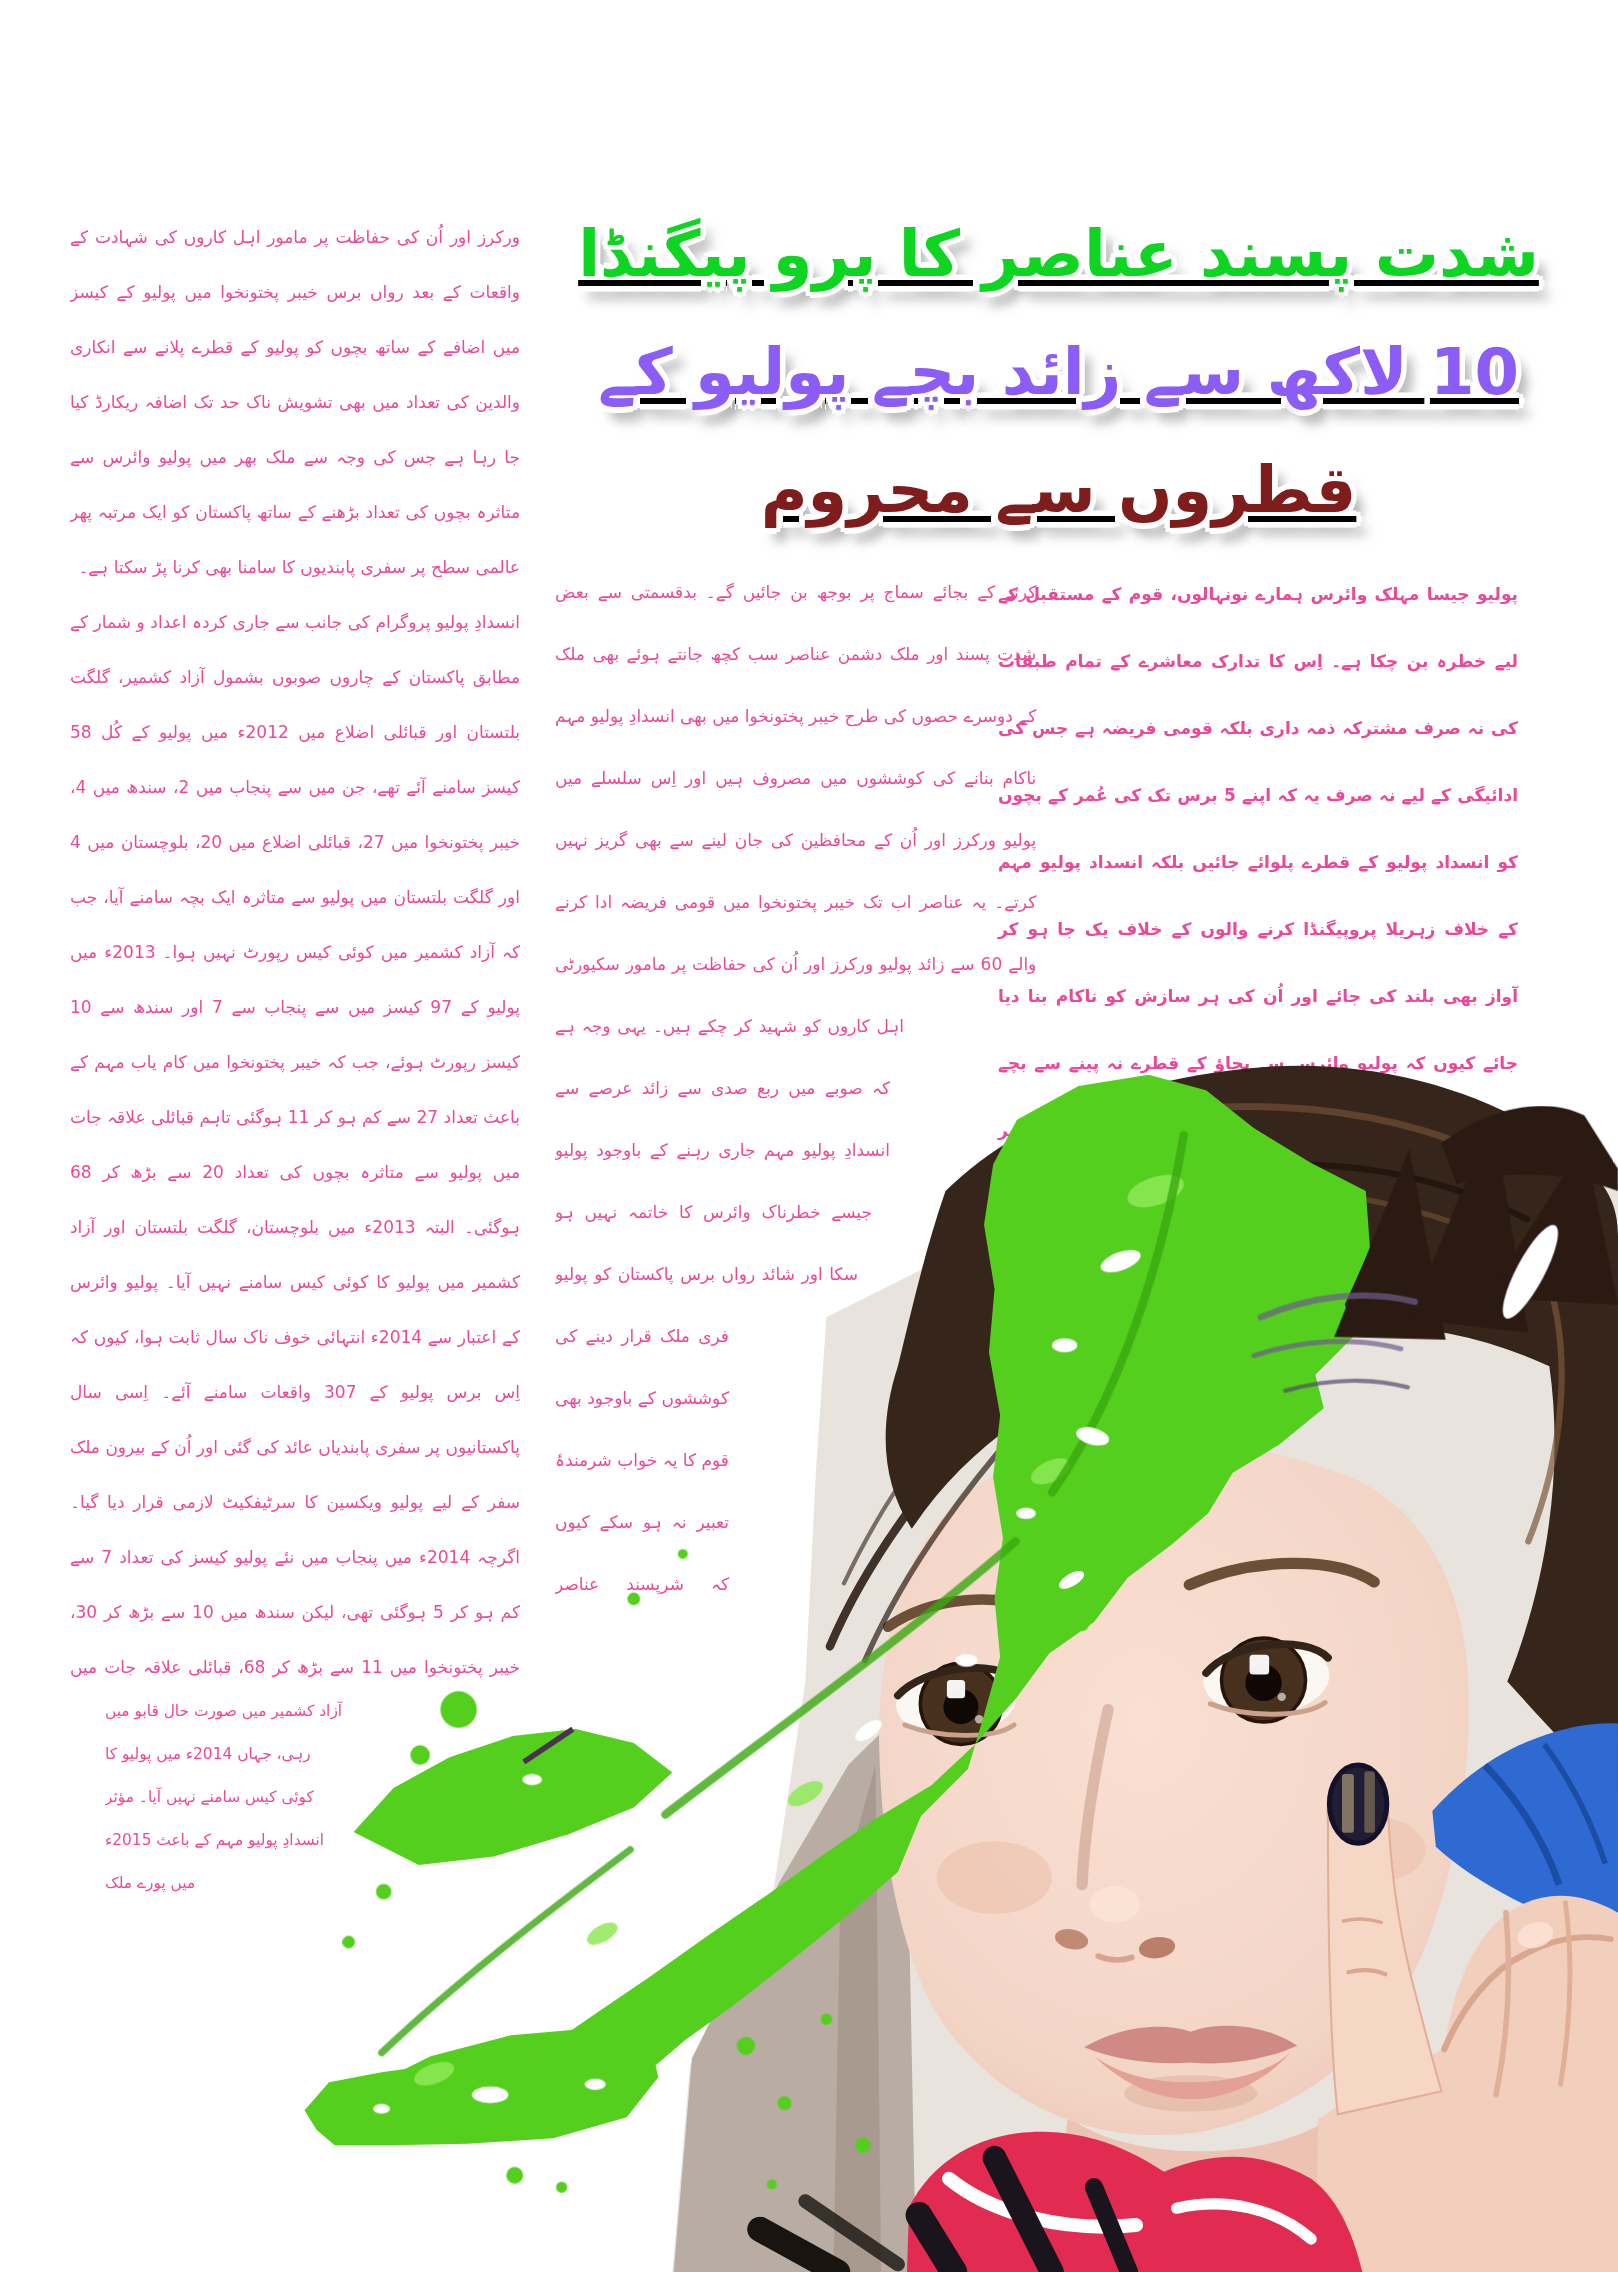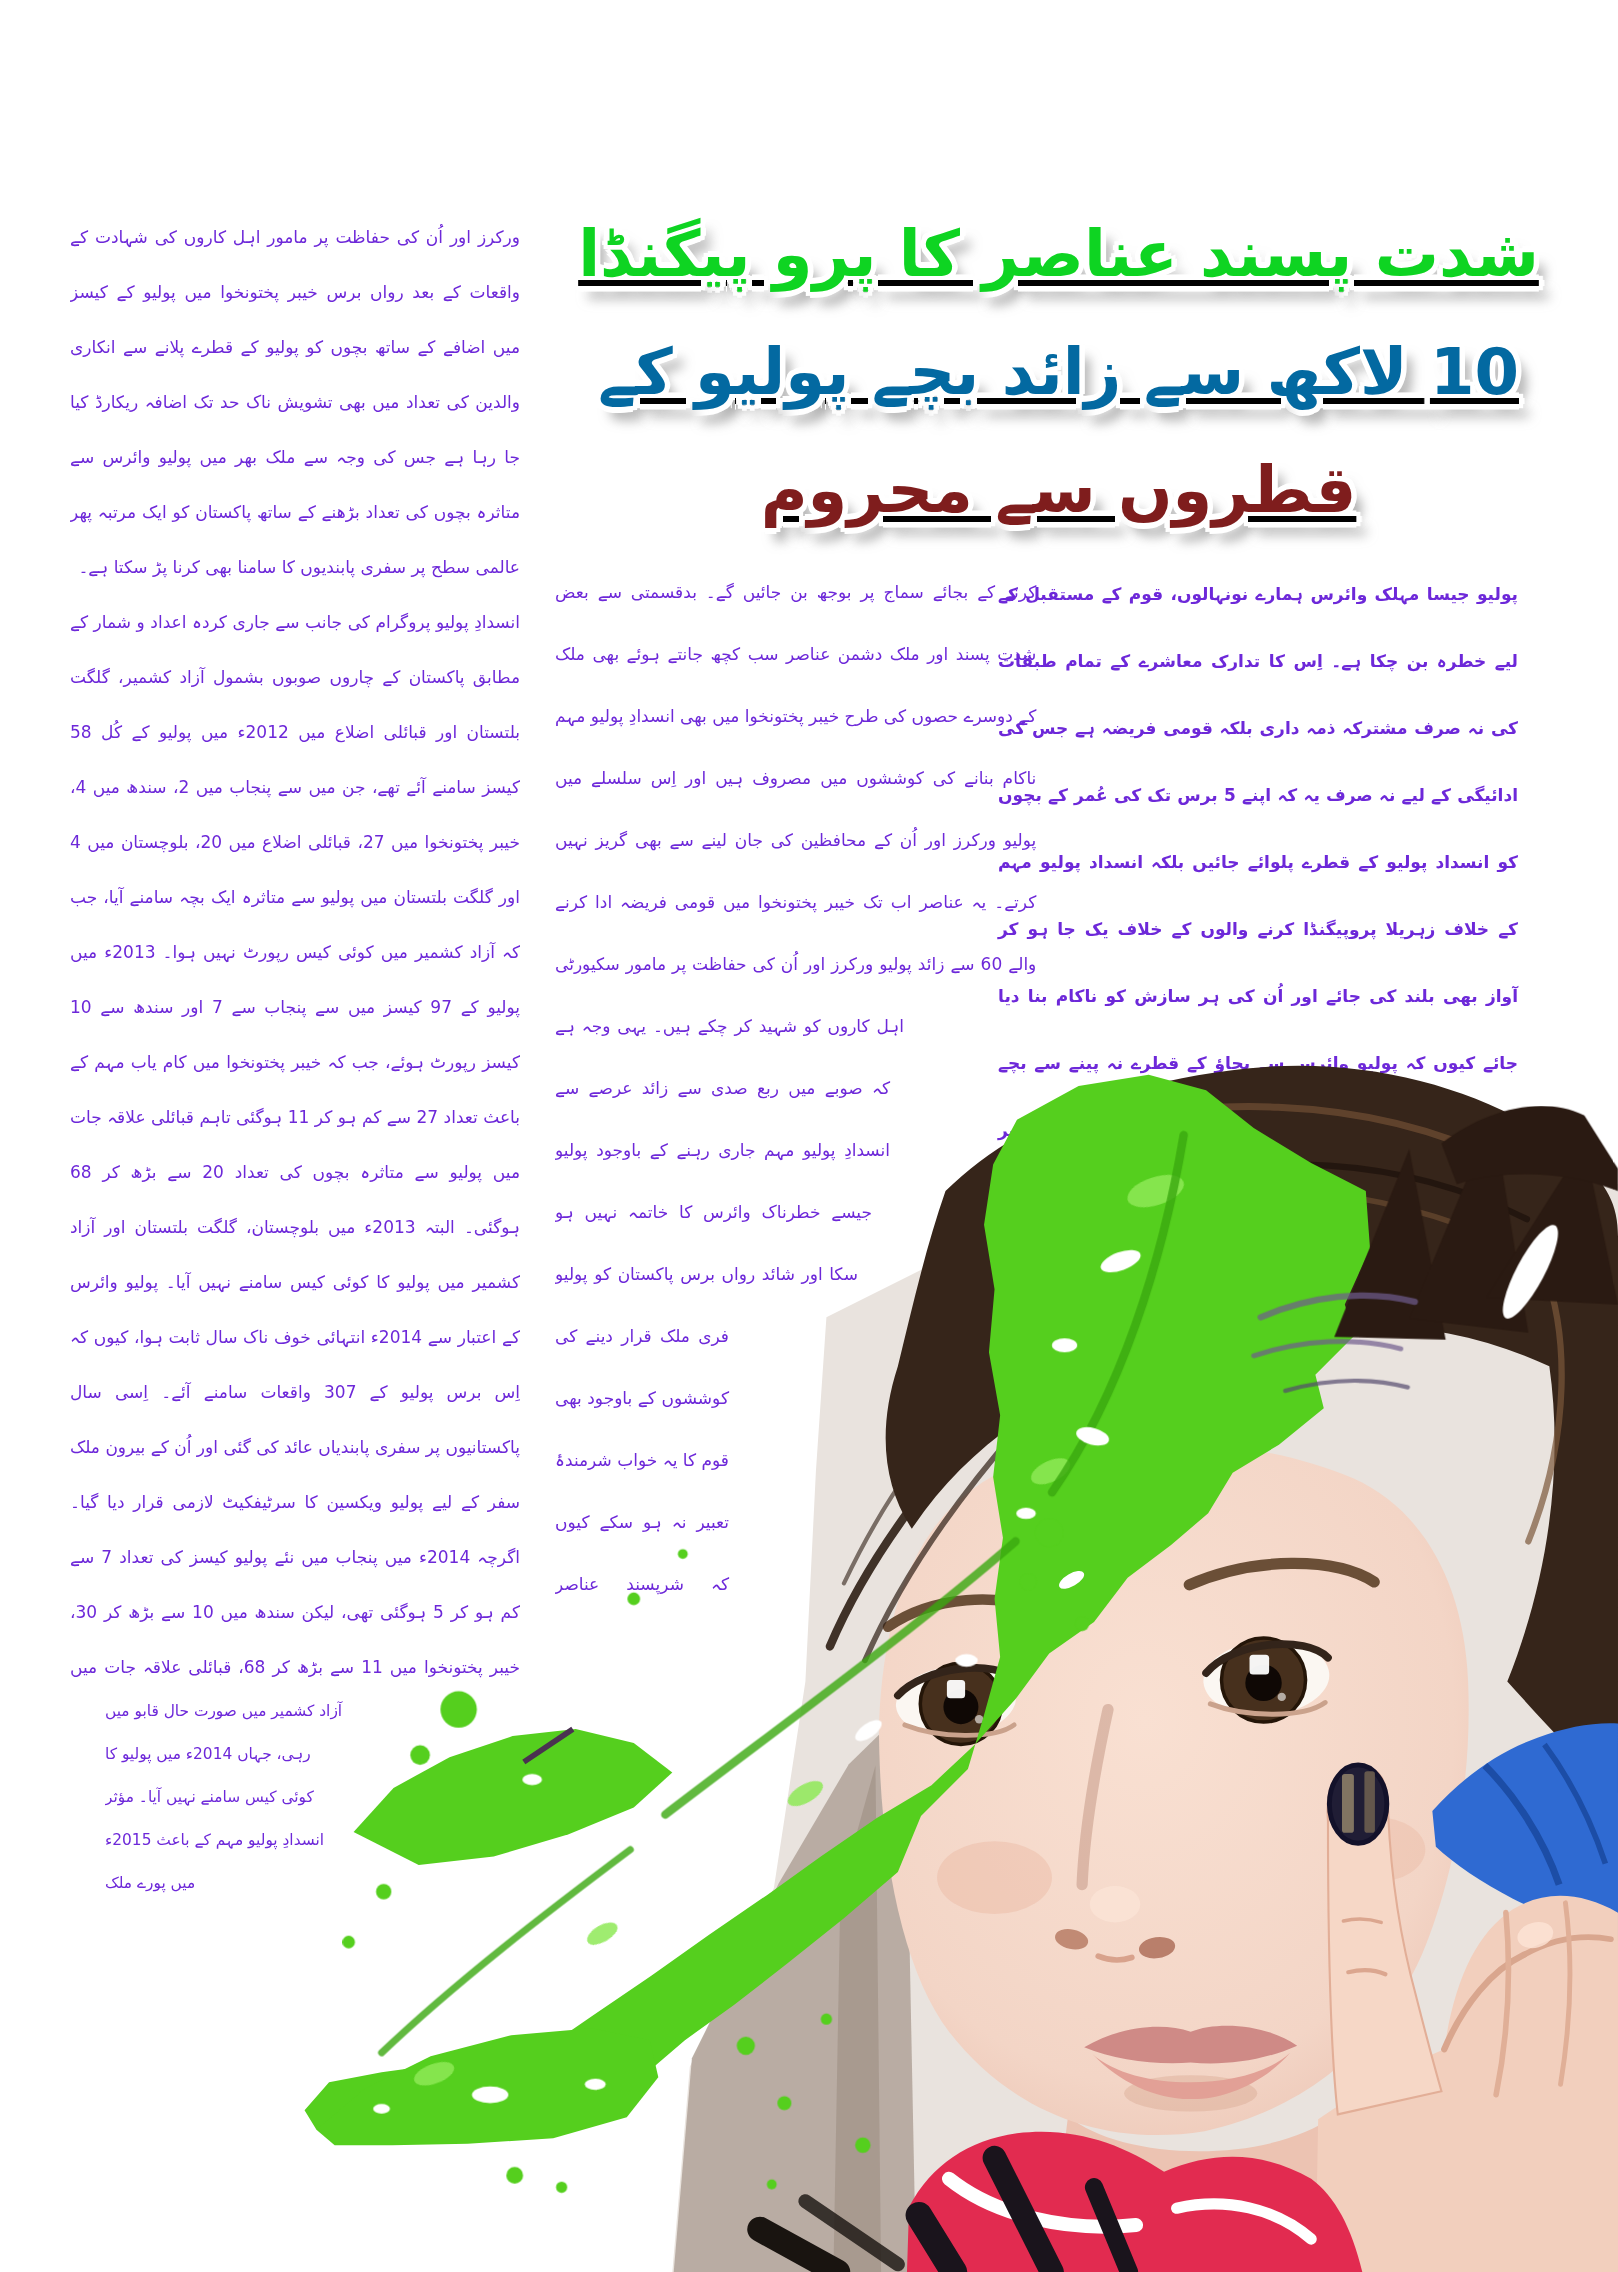--- a/index.html
+++ b/index.html
@@ -6,21 +6,21 @@
   .page{position:relative;width:1619px;height:2273px;background:#ffffff;overflow:hidden;
         font-family:"DejaVu Sans",sans-serif;}
   
   .headline{position:absolute;left:512px;top:195px;width:1093px;text-align:center;direction:rtl;text-decoration:underline;}
   .hl{font-weight:bold;font-size:64px;line-height:118px;white-space:nowrap;letter-spacing:-0.7px;
       text-shadow:
         -5.6px 0 0 #fff,5.6px 0 0 #fff,0 -5.6px 0 #fff,0 5.6px 0 #fff,
         -4.2px -4.2px 0 #fff,4.2px -4.2px 0 #fff,-4.2px 4.2px 0 #fff,4.2px 4.2px 0 #fff,
         9.8px 12.6px 11.2px rgba(110,110,110,.6);}
   
-  .col{position:absolute;direction:rtl;text-align:justify;color:#6d28d9;font-size:17px;}
+  .col{position:absolute;direction:rtl;text-align:justify;color:#ec4899;font-size:17px;}
   .col p{margin:0;padding:0;}
   .col-right{left:998px;top:561px;width:520px;line-height:67px;font-weight:bold;}
   .col-mid{left:555px;top:561px;width:482px;height:1048px;line-height:62px;overflow:hidden;}
   .col-left{left:70px;top:210px;width:450px;height:1476px;line-height:55px;overflow:hidden;}
   .col-left-tail{left:105px;top:1690px;width:238px;font-size:15.4px;line-height:43px;
                  text-align:left;height:315px;overflow:hidden;}
   
   .sp{float:right;clear:right;}
   .sp-m1{width:0.7px;height:494px;}
   .sp-m2{width:133px;height:63px;}
@@ -30,21 +30,21 @@
   .sp-m6{width:308px;height:299px;}
   .photo-svg{position:absolute;left:266px;top:1023px;}
 </style>
 </head>
 <body>
 
 <div class="page">
 
   <div class="headline">
     <div class="hl" style="color: rgb(14, 212, 34);">شدت پسند عناصر کا پرو پیگنڈا</div>
-    <div class="hl" style="color: #0369a1;">10 لاکھ سے زائد بچے پولیو کے</div>
+    <div class="hl" style="color: #8b5cf6;">10 لاکھ سے زائد بچے پولیو کے</div>
     <div class="hl" style="color: #7f1d1d;">قطروں سے محروم</div>
   </div>
 
   <div class="col col-right">
     <p>پولیو جیسا مہلک وائرس ہمارے نونہالوں، قوم کے مستقبل کے لیے خطرہ بن چکا ہے۔ اِس کا تدارک معاشرے کے تمام طبقات کی نہ صرف مشترکہ ذمہ داری بلکہ قومی فریضہ ہے جس کی ادائیگی کے لیے نہ صرف یہ کہ اپنے 5 برس تک کی عُمر کے بچوں کو انسداد پولیو کے قطرے پلوائے جائیں بلکہ انسداد پولیو مہم کے خلاف زہریلا پروپیگنڈا کرنے والوں کے خلاف یک جا ہو کر آواز بھی بلند کی جائے اور اُن کی ہر سازش کو ناکام بنا دیا جائے کیوں کہ پولیو وائرس سے بچاؤ کے قطرے نہ پینے سے بچے زندگی بھر کے لیے اپاہج ہو کر مستقبل میں معاشرے کی تعمیر میں اپنا کردار ادا</p>
   </div>
 
   <div class="col col-mid">
     <div class="sp sp-m1"></div>
     <div class="sp sp-m2"></div>

